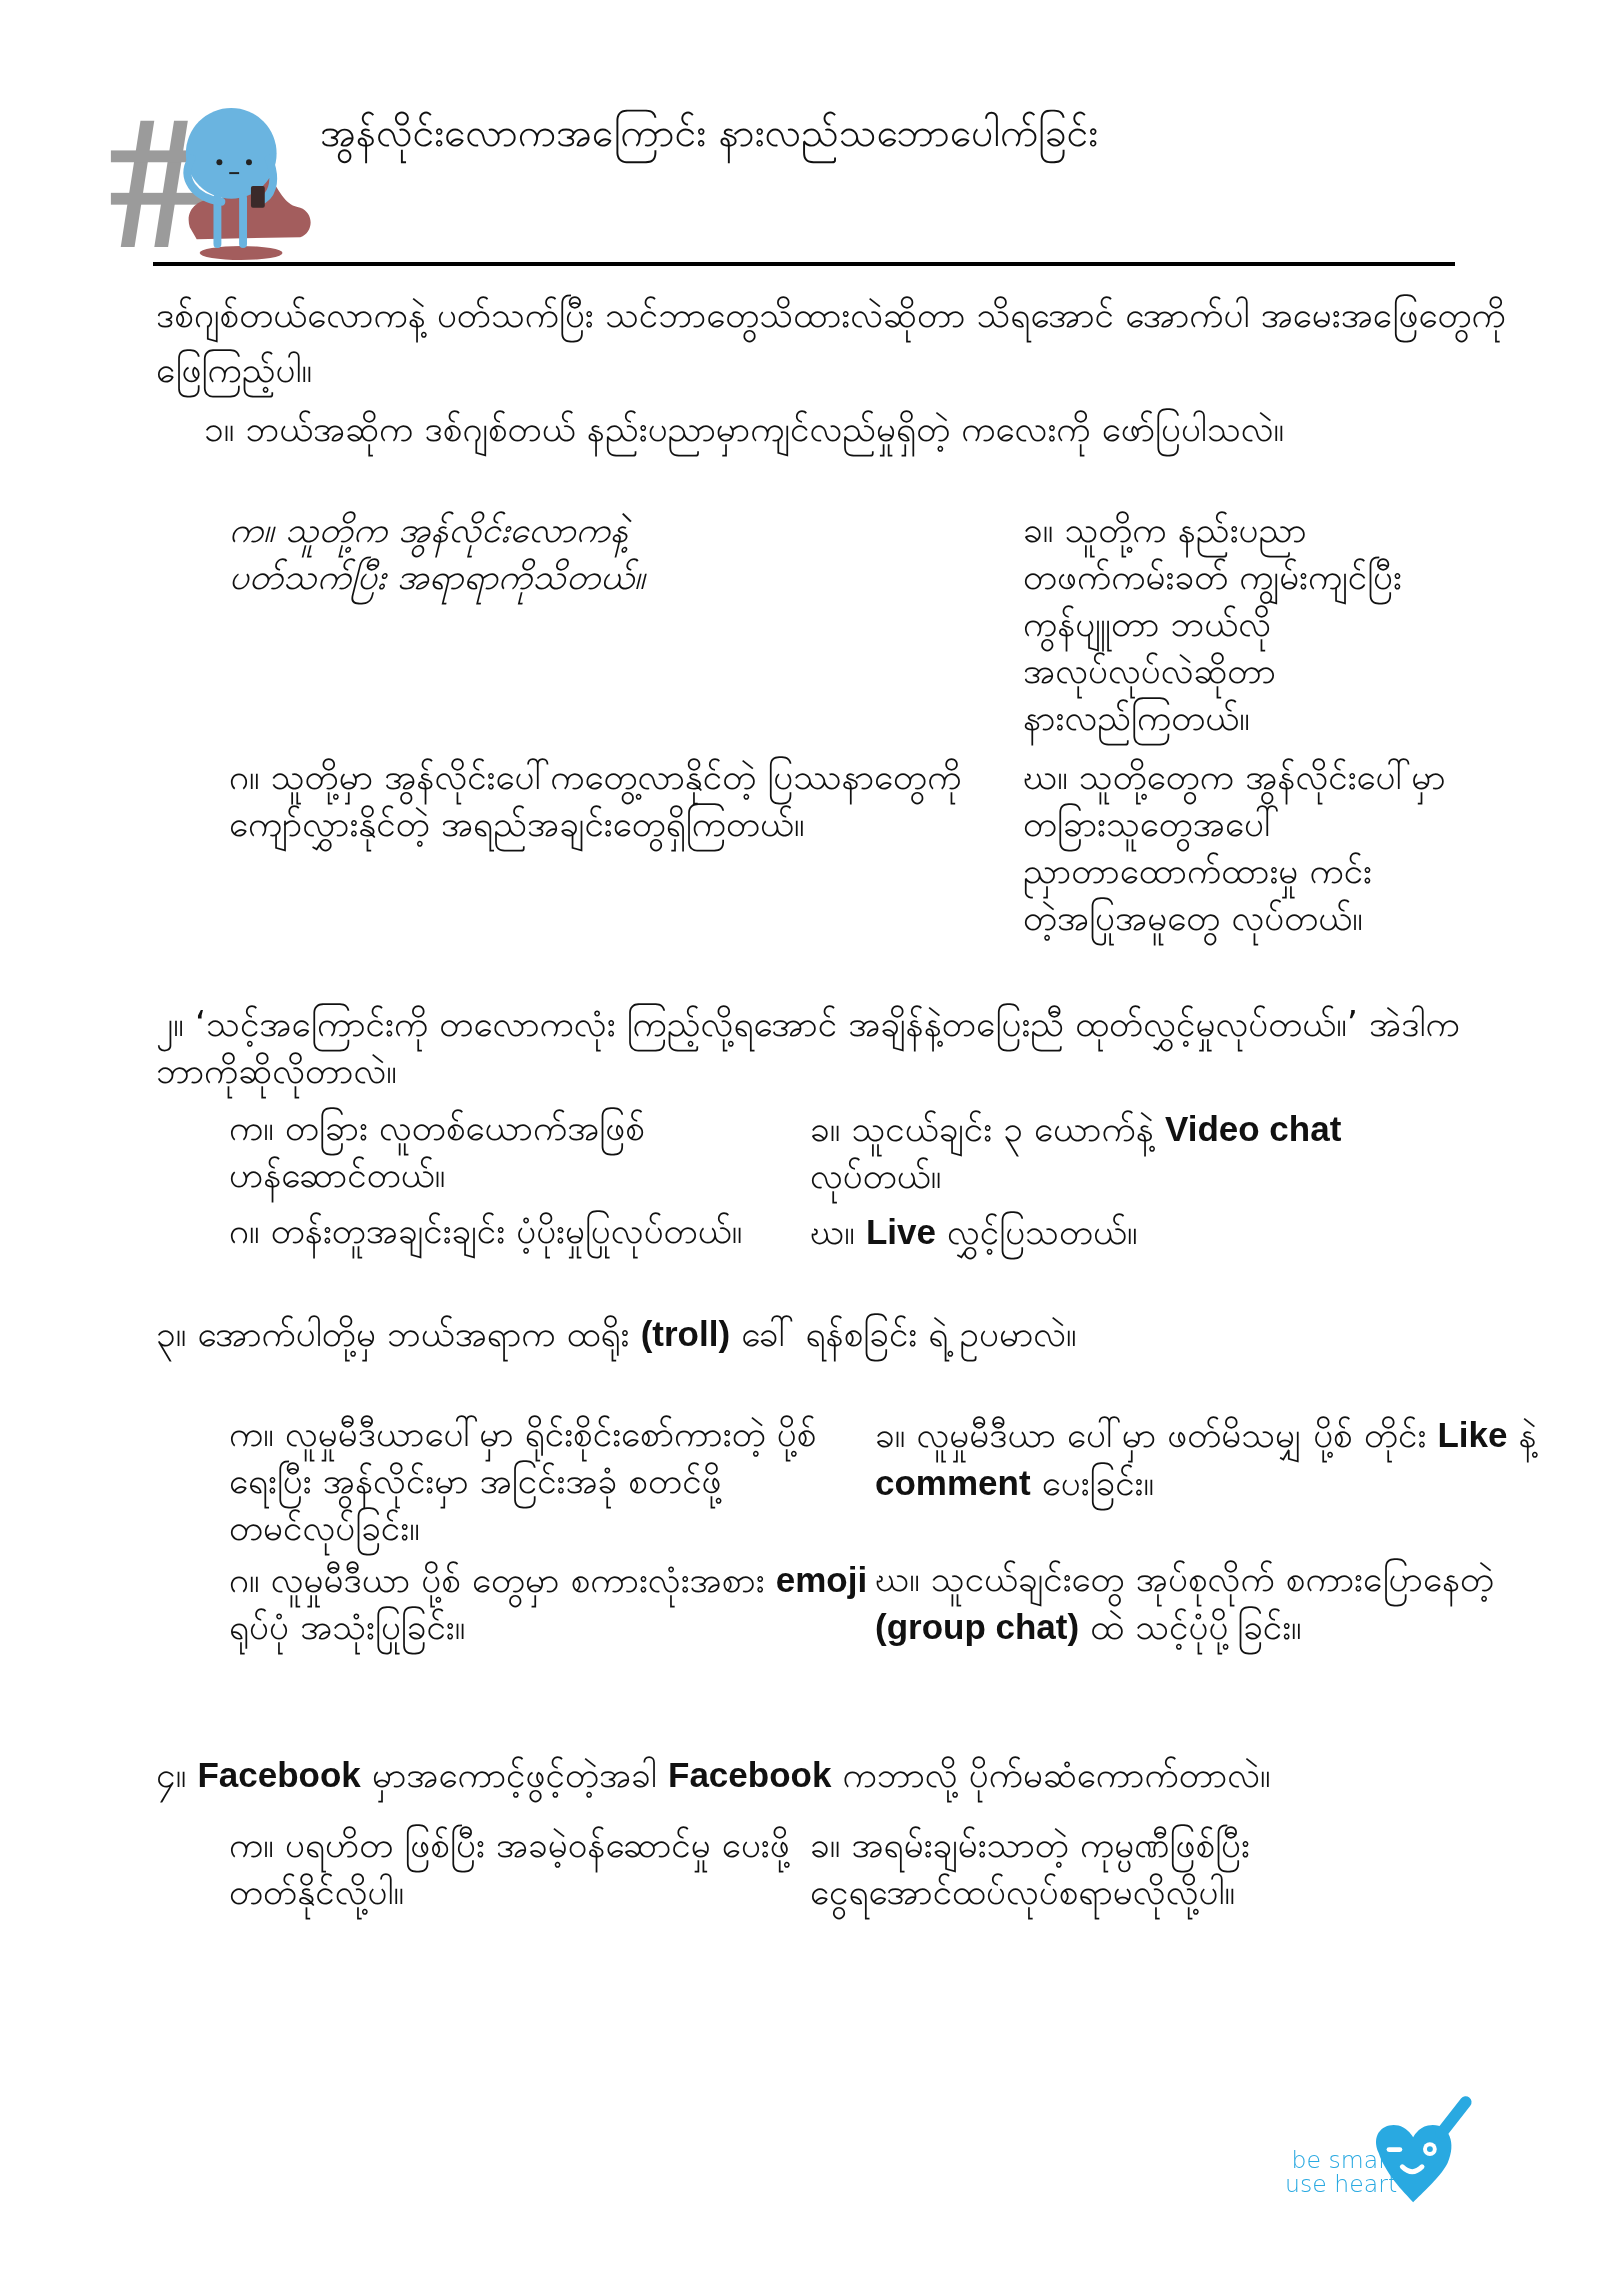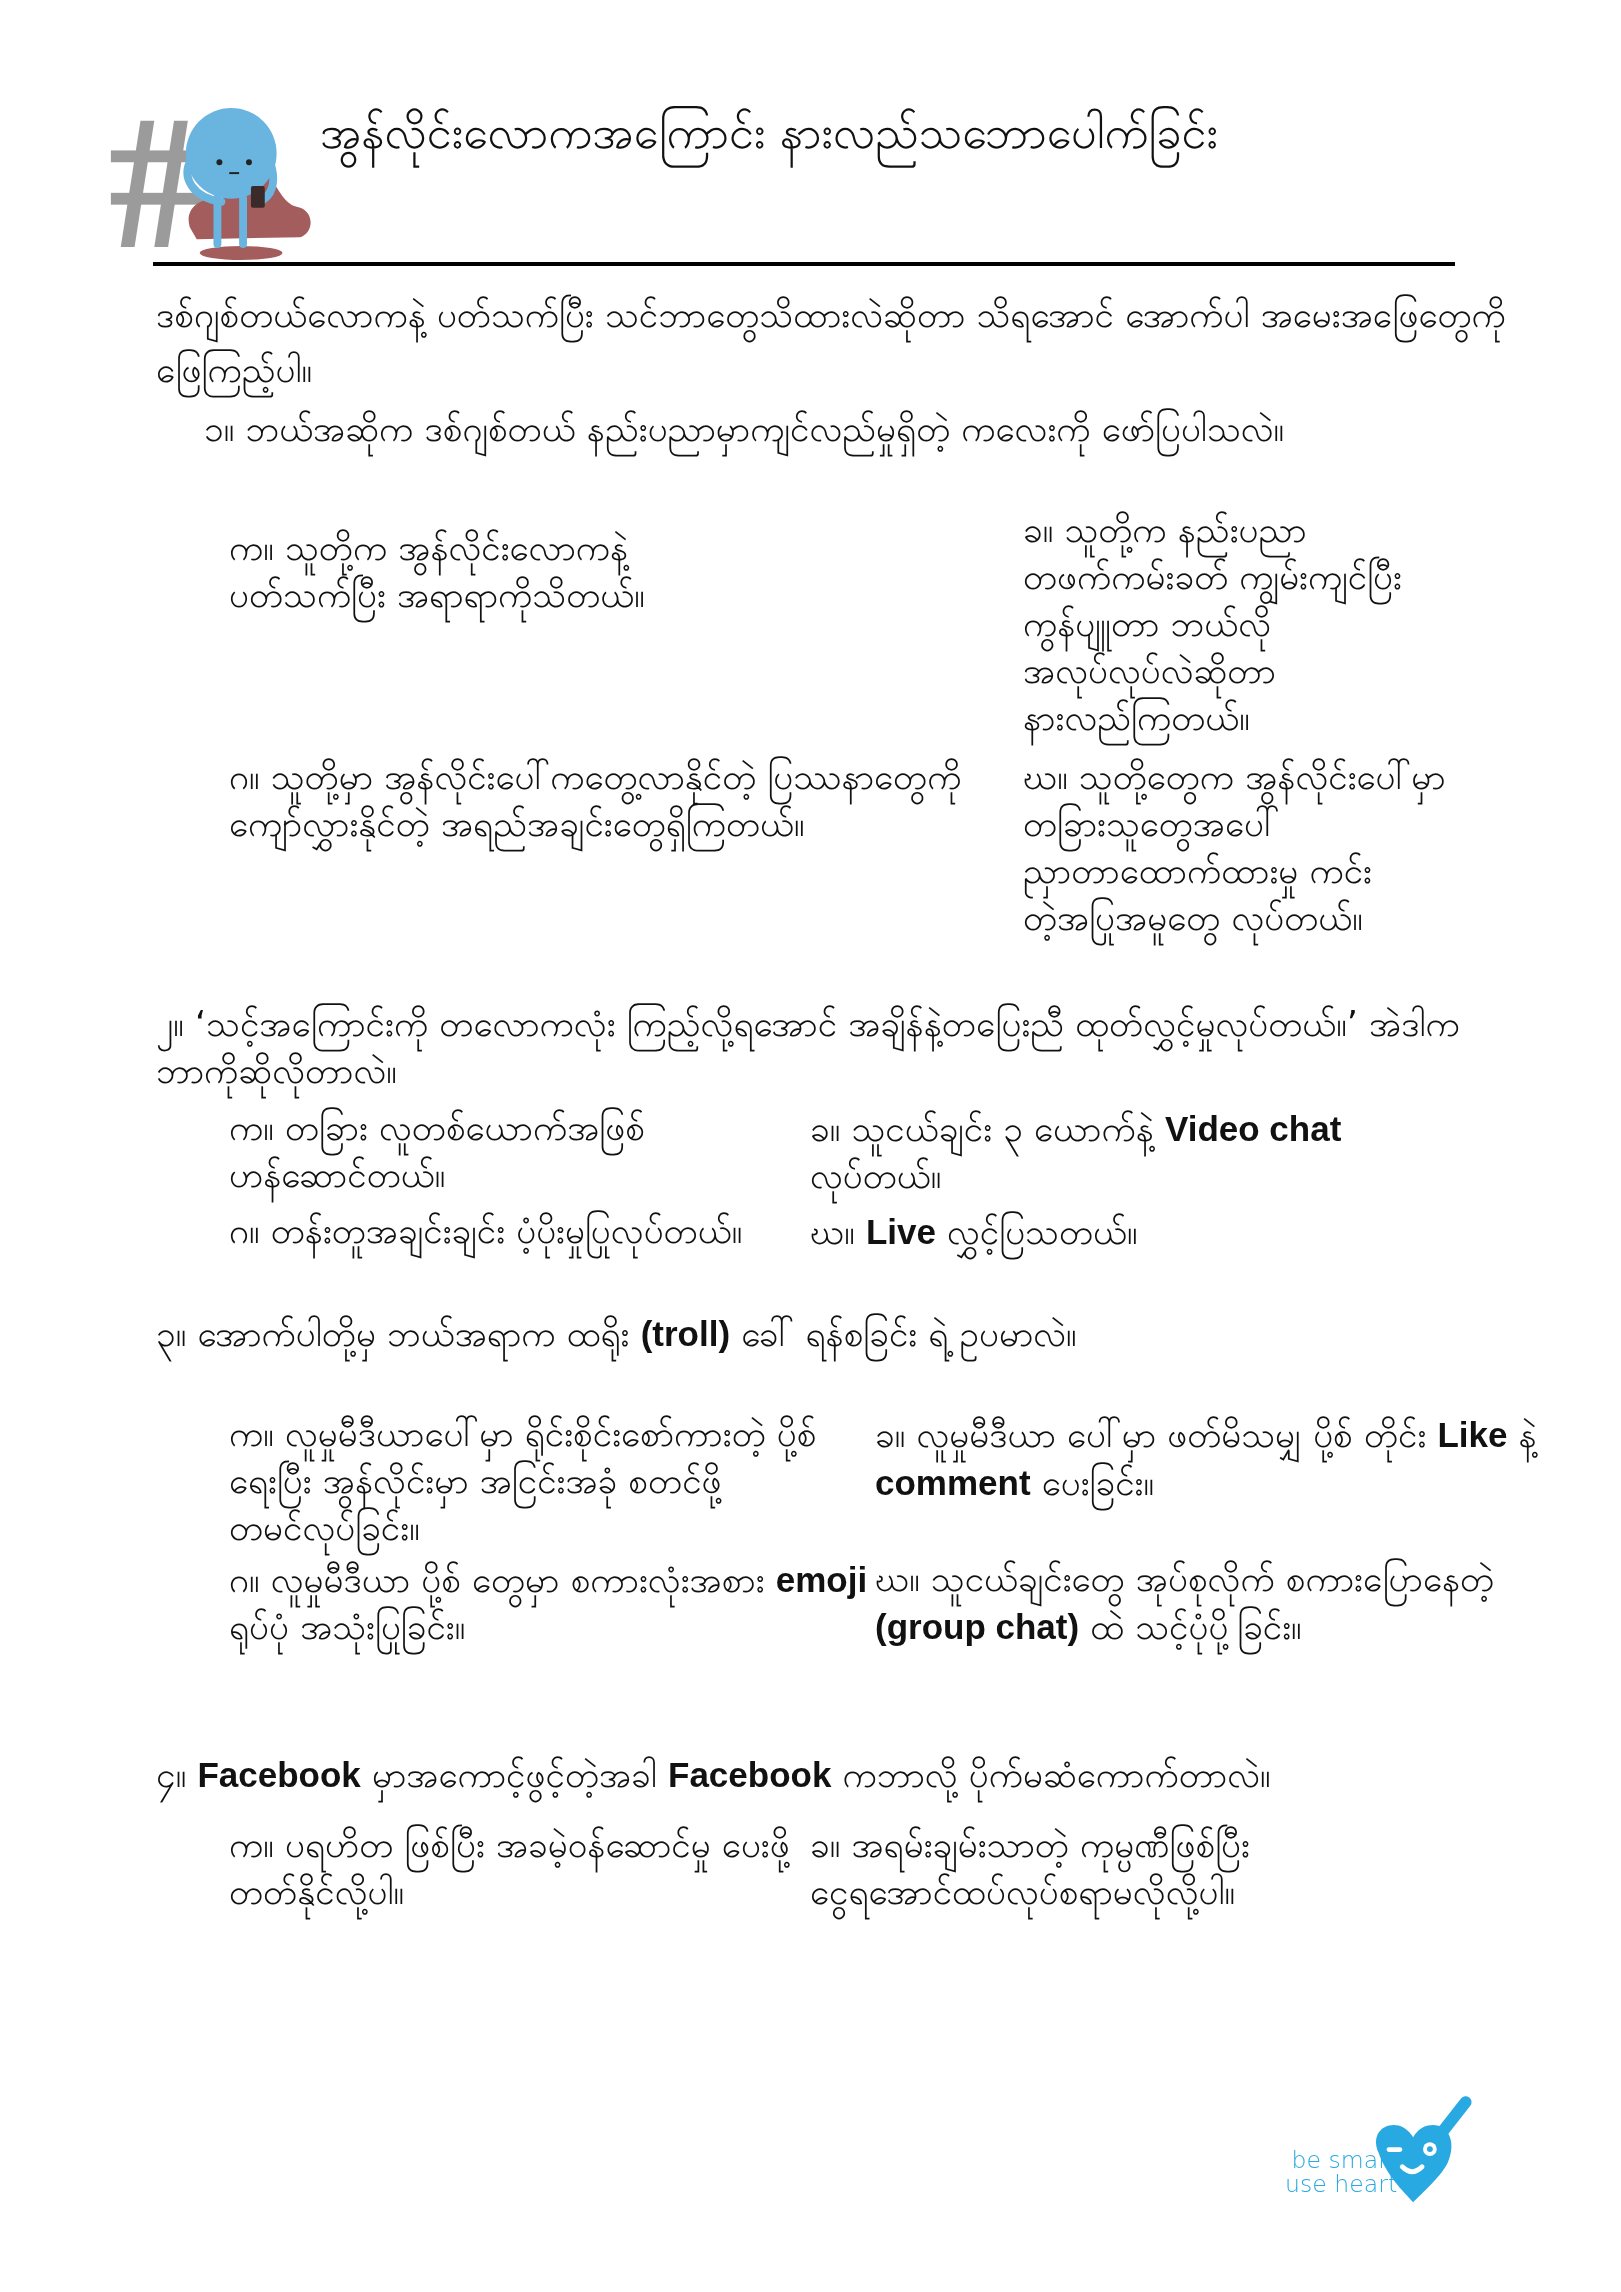--- a/index.html
+++ b/index.html
@@ -2,21 +2,21 @@
 <html><head>
   <meta charset="utf-8">
   <style>
     html, body { margin: 0; padding: 0; background: #ffffff; }
     body {
       width: 1621px; height: 2292px; position: relative; overflow: hidden;
       font-family: "DejaVu Sans", sans-serif; color: #111111;
     }
     .abs { position: absolute; }
     .header-illus { left: 103px; top: 99px; width: 217px; height: 163px; }
-    .title { left: 320px; top: 89px; font-size: 45px; line-height: 87px; color: #111; white-space: nowrap; }
+    .title { left: 320px; top: 89px; font-size: 39px; line-height: 87px; color: #111; white-space: nowrap; }
     .rule { left: 153px; top: 262px; width: 1302px; height: 3.9px; background: #000; }
     .txt { font-size: 35px; line-height: 47px; white-space: nowrap; }
     .b { font-weight: bold; font-family: "Liberation Sans", sans-serif; }
     .logo-text { left: 1285px; top: 2149px; font-family: "DejaVu Sans", sans-serif; font-size: 23.6px; line-height: 23.6px; color: #29a9e1; text-align: right; font-weight: 300; }
     .logo-heart { left: 1359px; top: 2092px; width: 128px; height: 128px; }
   </style>
 </head>
 <body>
 
 <div class="abs header-illus">
@@ -51,21 +51,21 @@
 <div class="abs rule"></div>
 
 <div class="abs txt" style="left:156px; top:292px;">ဒစ်ဂျစ်တယ်လောကနဲ့ ပတ်သက်ပြီး သင်ဘာတွေသိထားလဲဆိုတာ သိရအောင် အောက်ပါ အမေးအဖြေတွေကို</div>
 <div class="abs txt" style="left:156px; top:347px;">ဖြေကြည့်ပါ။</div>
 
 <div class="abs txt" style="left:156px; top:406px;margin-left:48px;">
   <span>၁။</span>
   <span>ဘယ်အဆိုက ဒစ်ဂျစ်တယ် နည်းပညာမှာကျင်လည်မှုရှိတဲ့ ကလေးကို ဖော်ပြပါသလဲ။</span>
 </div>
 
-<div class="abs txt" style="left:229px; top:525px;">
+<div class="abs txt" style="left:229px; top:507px;font-style:italic;">
   <div>က။ သူတို့က အွန်လိုင်းလောကနဲ့</div>
   <div>ပတ်သက်ပြီး အရာရာကိုသိတယ်။</div>
 </div>
 <div class="abs txt" style="left:1023px; top:507px;">
   <div>ခ။ သူတို့က နည်းပညာ</div>
   <div>တဖက်ကမ်းခတ် ကျွမ်းကျင်ပြီး</div>
   <div>ကွန်ပျူတာ ဘယ်လို</div>
   <div>အလုပ်လုပ်လဲဆိုတာ</div>
   <div>နားလည်ကြတယ်။</div>
 </div>

